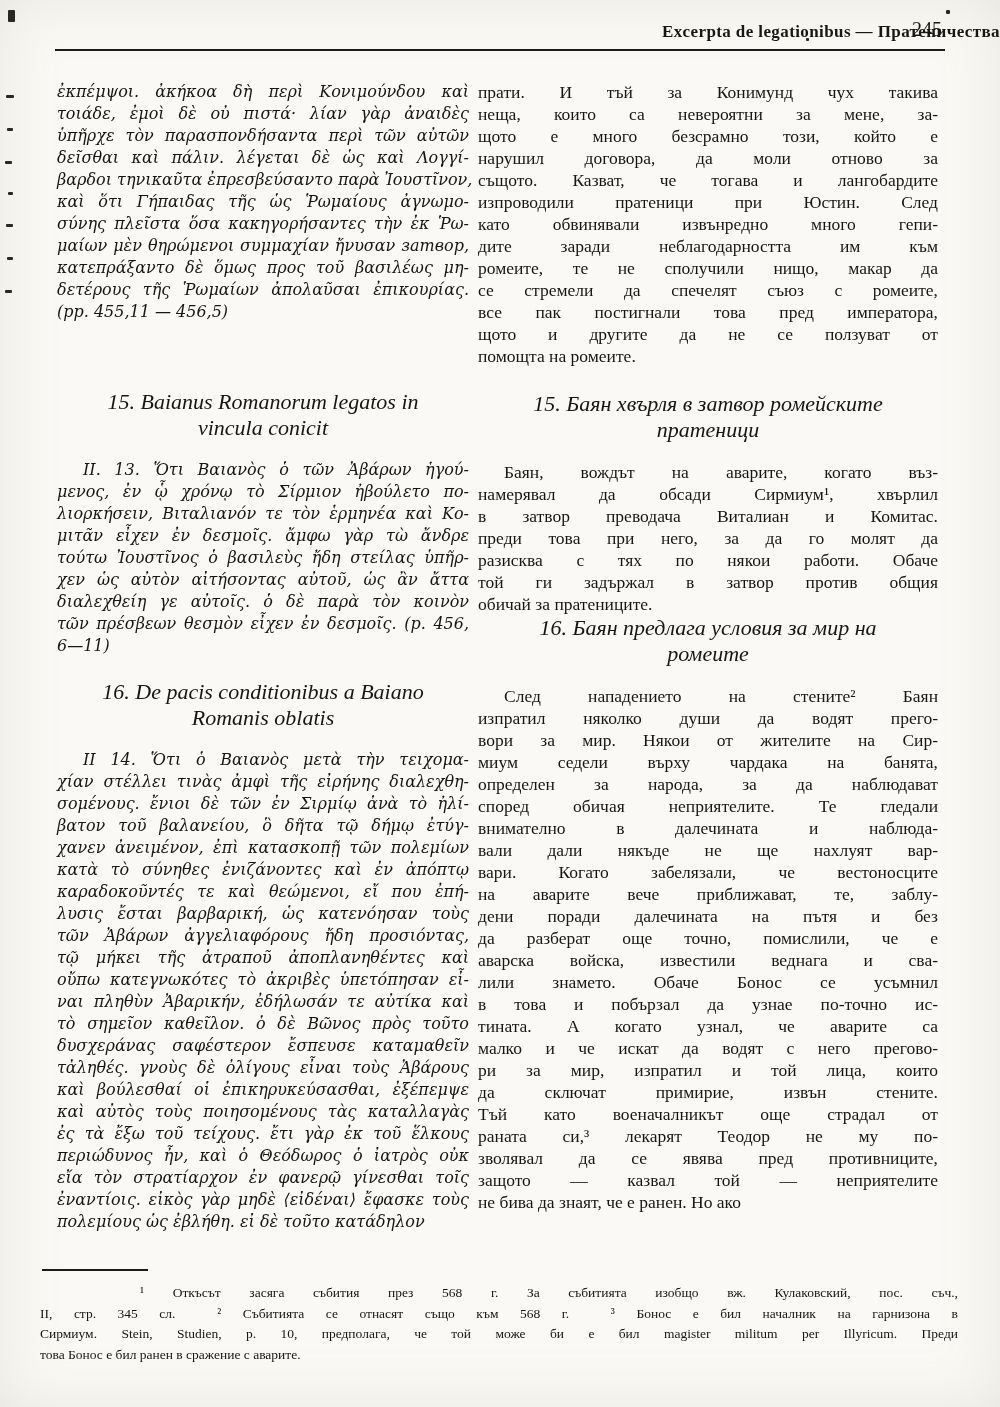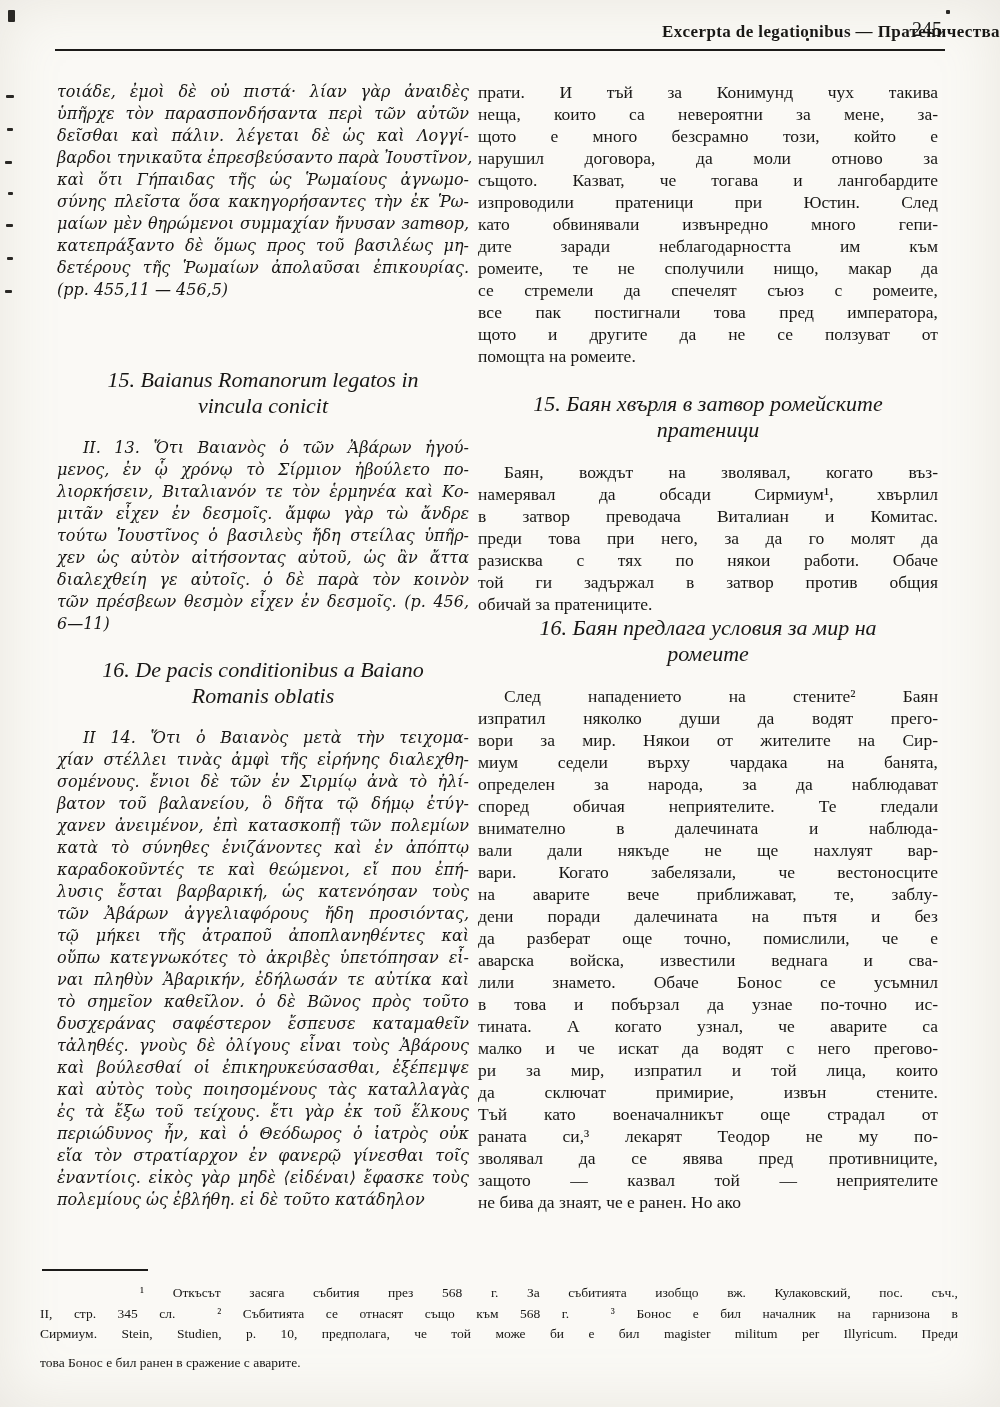--- a/index.html
+++ b/index.html
@@ -55,21 +55,21 @@
   
   .footnote-rule{
     position:absolute;top:1269px;left:42px;width:106px;height:2px;background:#1c1b19;
   }
   .footnotes{
     position:absolute;top:1283px;left:40px;width:918px;
     font-size:13.5px;line-height:20.5px;
   }
   .footnotes .line{text-align:justify;text-align-last:justify;white-space:nowrap;}
   .footnotes .line:first-child{text-indent:100px;}
-  .footnotes .line:last-child{text-align-last:left;margin-top:8px;}
+  .footnotes .line:last-child{text-align-last:left;}
   
   .speck{position:absolute;background:#2a2825;border-radius:1px;}
   .s1{left:8px;top:10px;width:7px;height:12px;}
   .s2{left:6px;top:95px;width:8px;height:3px;}
   .s3{left:7px;top:128px;width:6px;height:3px;}
   .s4{left:5px;top:161px;width:7px;height:3px;}
   .s5{left:8px;top:192px;width:5px;height:3px;}
   .s6{left:6px;top:224px;width:7px;height:3px;}
   .s7{left:7px;top:257px;width:6px;height:3px;}
   .s8{left:5px;top:290px;width:7px;height:3px;}
@@ -80,20 +80,21 @@
 <body>
 
 <div class="page">
 
   <div class="header-title">Excerpta de legationibus — Пратеничества</div>
   <div class="page-number">245</div>
   <div class="header-rule"></div>
 
   <div class="col col-left">
     <div class="para greek">
+        <div class="line">ἐκπέμψοι. ἀκήκοα δὴ περὶ Κονιμούνδου καὶ</div>
         <div class="line">τοιάδε, ἐμοὶ δὲ οὐ πιστά· λίαν γὰρ ἀναιδὲς</div>
         <div class="line">ὑπῆρχε τὸν παρασπονδήσαντα περὶ τῶν αὐτῶν</div>
         <div class="line">δεῖσθαι καὶ πάλιν. λέγεται δὲ ὡς καὶ Λογγί-</div>
         <div class="line">βαρδοι τηνικαῦτα ἐπρεσβεύσαντο παρὰ Ἰουστῖνον,</div>
         <div class="line">καὶ ὅτι Γήπαιδας τῆς ὡς Ῥωμαίους ἀγνωμο-</div>
         <div class="line">σύνης πλεῖστα ὅσα κακηγορήσαντες τὴν ἐκ Ῥω-</div>
         <div class="line">μαίων μὲν θηρώμενοι συμμαχίαν ἤνυσαν затвор,</div>
         <div class="line">κατεπράξαντο δὲ ὅμως προς τοῦ βασιλέως μη-</div>
         <div class="line">δετέρους τῆς Ῥωμαίων ἀπολαῦσαι ἐπικουρίας.</div>
         <div class="line">(pp. 455,11 — 456,5)</div>
@@ -160,21 +161,21 @@
         <div class="line">все пак постигнали това пред императора,</div>
         <div class="line">щото и другите да не се ползуват от</div>
         <div class="line">помощта на ромеите.</div>
       </div>
 
     <div class="heading h-right15">
         <div class="line">15. Баян хвърля в затвор ромейските</div>
         <div class="line">пратеници</div>
       </div>
     <div class="para bulg indent-first p-after-heading">
-        <div class="line">Баян, вождът на зволявал, когато въз-</div>
+        <div class="line">Баян, вождът на аварите, когато въз-</div>
         <div class="line">намерявал да обсади Сирмиум¹, хвърлил</div>
         <div class="line">в затвор преводача Виталиан и Комитас.</div>
         <div class="line">преди това при него, за да го молят да</div>
         <div class="line">разисква с тях по някои работи. Обаче</div>
         <div class="line">той ги задържал в затвор против общия</div>
         <div class="line">обичай за пратениците.</div>
       </div>
 
     <div class="heading h-right16">
         <div class="line">16. Баян предлага условия за мир на</div>

